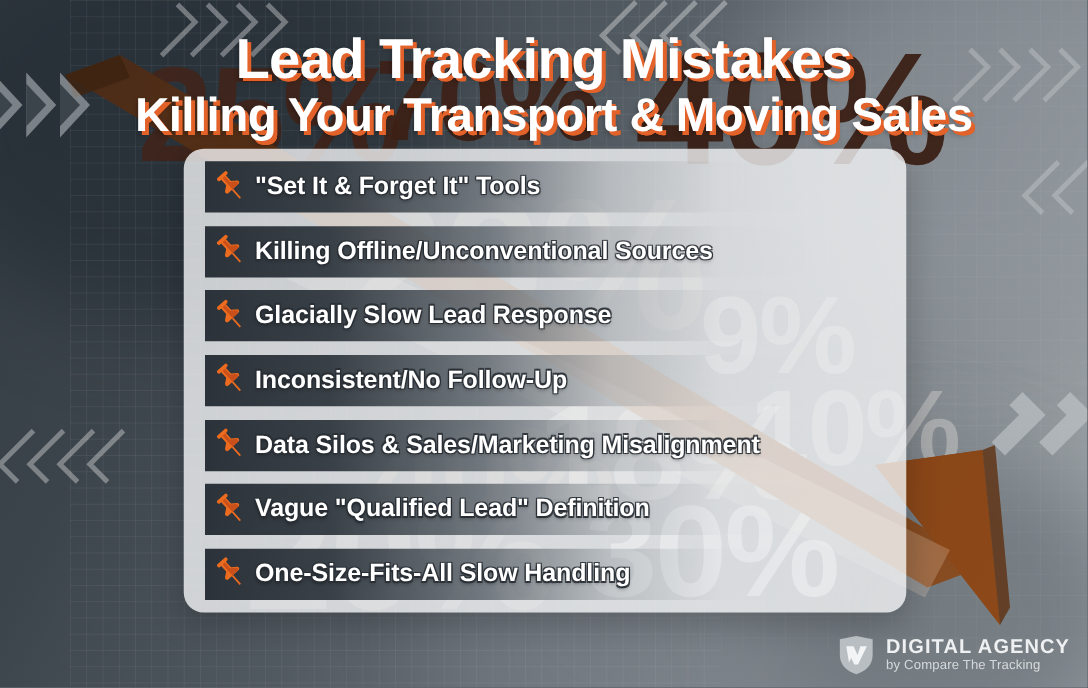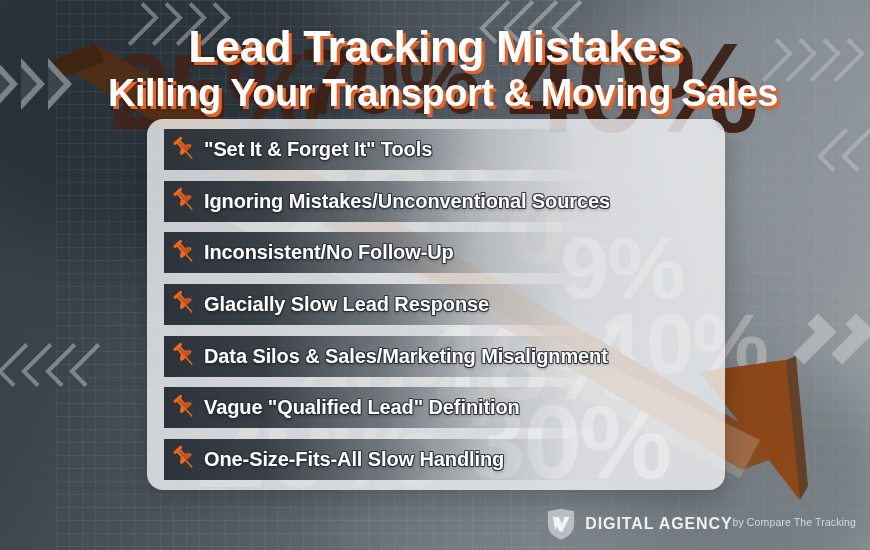--- a/index.html
+++ b/index.html
@@ -196,21 +196,21 @@
   
   #logo {
     position:absolute;
     right:14px; bottom:10px;
     display:flex;
     align-items:center;
     gap:9px;
     z-index:7;
   }
   #logo .mark { width:30px; height:32px; flex:0 0 auto; display:block; }
-  #logo .words { display:flex; flex-direction:row; line-height:1.05; }
+  #logo .words { display:flex; flex-direction:column; line-height:1.05; }
   #logo .w1 {
     font-size:16px; font-weight:bold; color:#eef0f1;
     letter-spacing:.055em;
   }
   #logo .w2 {
     font-size:10.5px; color:#d6d9db; letter-spacing:.012em; margin-top:1px;
   }
 </style>
 </head>
 <body>
@@ -322,43 +322,43 @@
     </div>
 
     <div class="list-item">
       <svg class="pin-icon" viewBox="0 0 32 32">
         <g transform="rotate(-42 16 14)">
           <path d="M11 3 h10 a1.6 1.6 0 0 1 0 3.2 h-1.2 v6.4 l4.2 3.2 a1.7 1.7 0 0 1 -1 3 h-11.9 a1.7 1.7 0 0 1 -1 -3 l4.2 -3.2 v-6.4 h-1.2 a1.6 1.6 0 0 1 0 -3.2 z" fill="#ec6b1e"></path>
           <path d="M19.8 6.2 h-1.2 v6.4 l4.2 3.2 a1.7 1.7 0 0 1 -1 3 h-5.8 v-12.6 z" fill="#c9501a"></path>
           <rect x="15.2" y="18.8" width="1.5" height="10" fill="#ec6b1e"></rect>
         </g>
       </svg>
-      <span class="item-label">Ignoring Mistakes/Unconventional Sources</span>
+      <span class="item-label">Killing Offline/Unconventional Sources</span>
+    </div>
+
+    <div class="list-item">
+      <svg class="pin-icon" viewBox="0 0 32 32">
+        <g transform="rotate(-42 16 14)">
+          <path d="M11 3 h10 a1.6 1.6 0 0 1 0 3.2 h-1.2 v6.4 l4.2 3.2 a1.7 1.7 0 0 1 -1 3 h-11.9 a1.7 1.7 0 0 1 -1 -3 l4.2 -3.2 v-6.4 h-1.2 a1.6 1.6 0 0 1 0 -3.2 z" fill="#ec6b1e"></path>
+          <path d="M19.8 6.2 h-1.2 v6.4 l4.2 3.2 a1.7 1.7 0 0 1 -1 3 h-5.8 v-12.6 z" fill="#c9501a"></path>
+          <rect x="15.2" y="18.8" width="1.5" height="10" fill="#ec6b1e"></rect>
+        </g>
+      </svg>
+      <span class="item-label">Glacially Slow Lead Response</span>
     </div>
 
     <div class="list-item">
       <svg class="pin-icon" viewBox="0 0 32 32">
         <g transform="rotate(-42 16 14)">
           <path d="M11 3 h10 a1.6 1.6 0 0 1 0 3.2 h-1.2 v6.4 l4.2 3.2 a1.7 1.7 0 0 1 -1 3 h-11.9 a1.7 1.7 0 0 1 -1 -3 l4.2 -3.2 v-6.4 h-1.2 a1.6 1.6 0 0 1 0 -3.2 z" fill="#ec6b1e"></path>
           <path d="M19.8 6.2 h-1.2 v6.4 l4.2 3.2 a1.7 1.7 0 0 1 -1 3 h-5.8 v-12.6 z" fill="#c9501a"></path>
           <rect x="15.2" y="18.8" width="1.5" height="10" fill="#ec6b1e"></rect>
         </g>
       </svg>
       <span class="item-label">Inconsistent/No Follow-Up</span>
-    </div>
-
-    <div class="list-item">
-      <svg class="pin-icon" viewBox="0 0 32 32">
-        <g transform="rotate(-42 16 14)">
-          <path d="M11 3 h10 a1.6 1.6 0 0 1 0 3.2 h-1.2 v6.4 l4.2 3.2 a1.7 1.7 0 0 1 -1 3 h-11.9 a1.7 1.7 0 0 1 -1 -3 l4.2 -3.2 v-6.4 h-1.2 a1.6 1.6 0 0 1 0 -3.2 z" fill="#ec6b1e"></path>
-          <path d="M19.8 6.2 h-1.2 v6.4 l4.2 3.2 a1.7 1.7 0 0 1 -1 3 h-5.8 v-12.6 z" fill="#c9501a"></path>
-          <rect x="15.2" y="18.8" width="1.5" height="10" fill="#ec6b1e"></rect>
-        </g>
-      </svg>
-      <span class="item-label">Glacially Slow Lead Response</span>
     </div>
 
     <div class="list-item">
       <svg class="pin-icon" viewBox="0 0 32 32">
         <g transform="rotate(-42 16 14)">
           <path d="M11 3 h10 a1.6 1.6 0 0 1 0 3.2 h-1.2 v6.4 l4.2 3.2 a1.7 1.7 0 0 1 -1 3 h-11.9 a1.7 1.7 0 0 1 -1 -3 l4.2 -3.2 v-6.4 h-1.2 a1.6 1.6 0 0 1 0 -3.2 z" fill="#ec6b1e"></path>
           <path d="M19.8 6.2 h-1.2 v6.4 l4.2 3.2 a1.7 1.7 0 0 1 -1 3 h-5.8 v-12.6 z" fill="#c9501a"></path>
           <rect x="15.2" y="18.8" width="1.5" height="10" fill="#ec6b1e"></rect>
         </g>
       </svg>

